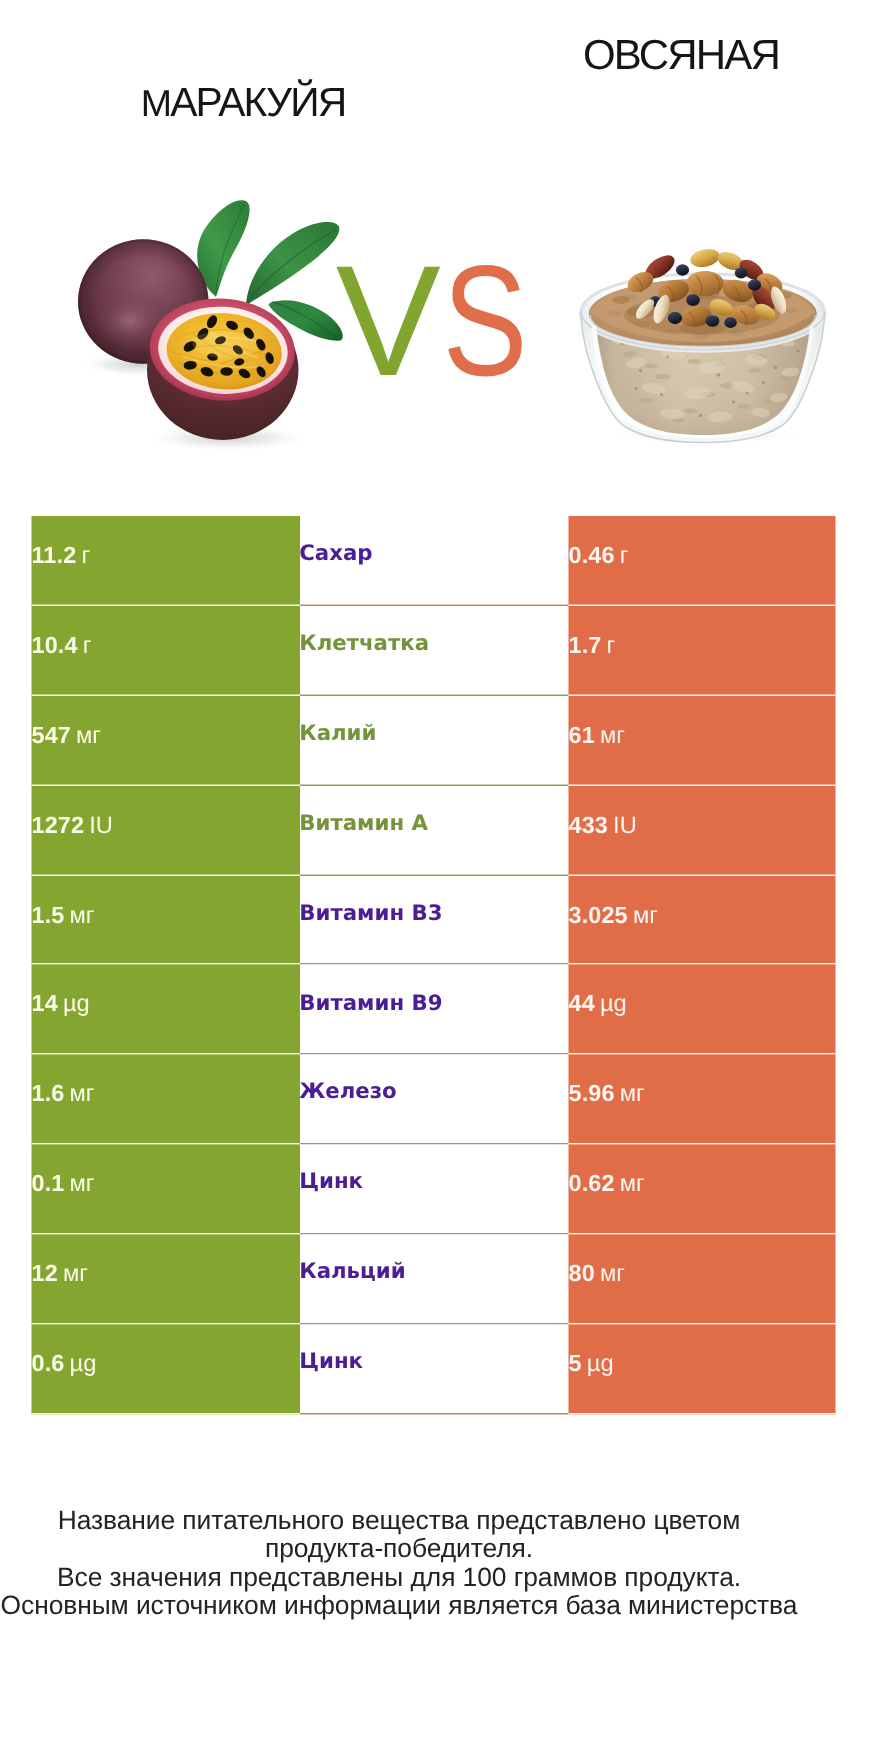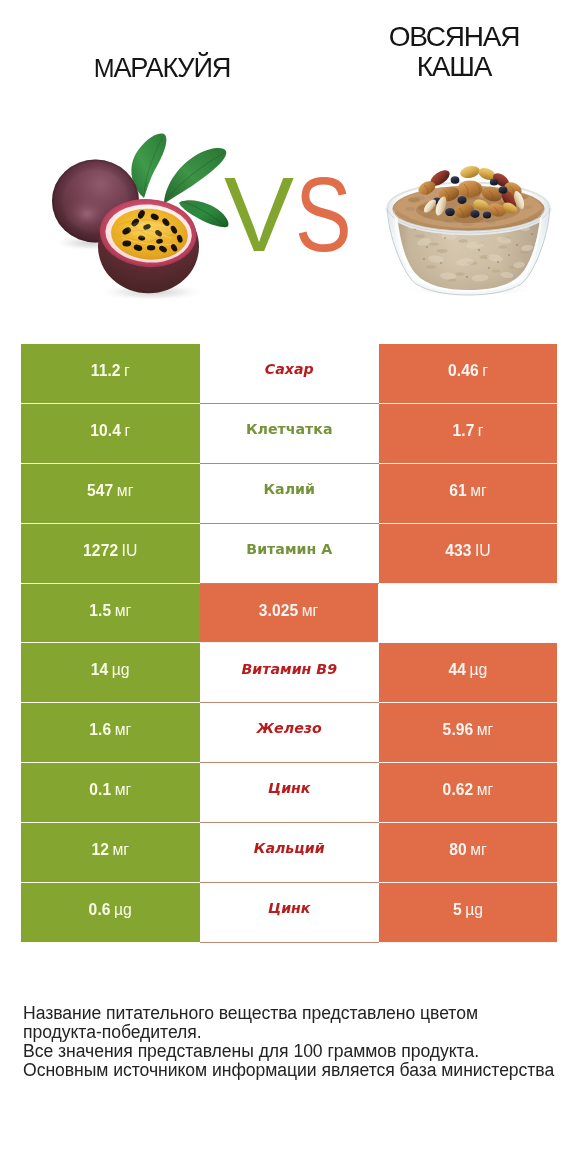--- a/index.html
+++ b/index.html
@@ -36,51 +36,50 @@
         text-transform:uppercase; white-space:nowrap; }
   .vs span { position:absolute; display:block; }
   .vs .v { color:#81a52e; left:223.9px; top:62px; }
   .vs .s { color:#e06e4a; left:294.6px; top:62px;
            transform:scaleX(0.81); transform-origin:left top; }
 
   
   .table { position:absolute; left:21px; top:344px; width:536px; }
   .row { display:flex; height:59.9px; }
   .cell { box-sizing:border-box; display:flex; align-items:center;
-          justify-content:center; height:59.9px; }
+          height:59.9px; }
   .cell > span { position:relative; top:-2.5px; }
   .cleft  { width:178.5px; background:#84a52f; color:#fbfde9;
             border-bottom:1.6px solid #fbfde9; }
   .cmid   { width:179.5px; background:#ffffff; }
   .cright { width:178px; background:#e16c48; color:#fdf5f0;
             border-bottom:1.6px solid #fdf2ec; }
   .cmid.win-left  { border-bottom:1.2px solid #90a061; }
   .cmid.win-right { border-bottom:1.2px solid #bd8871; }
   .cmid.win-left  .lbl { color:#75933a; }
-  .cmid.win-right .lbl { color:#b91c1c;font-style:italic; }
+  .cmid.win-right .lbl { color:#4c1d95; }
 
   .val  { font-size:15.6px; font-weight:700; letter-spacing:0.1px; }
   .unit { font-size:15.8px; font-weight:400; margin-left:3.4px; }
   .cmid .lbl { font-family:"DejaVu Sans", sans-serif; font-size:14.2px; font-weight:700; letter-spacing:0px; top:-4.4px; }
 
   
-  .footer { position:absolute; left:0; top:1004px; width:532px; text-align:left;margin-left:23px; }
+  .footer { position:absolute; left:0; top:1004px; width:532px; text-align:center; }
   .fline { font-size:17.6px; line-height:19.05px; color:#232323; font-weight:400; letter-spacing:-0.05px; }
 
 </style>
 </head>
 <body>
 
 <div class="page">
 
   <div class="titles">
     <div class="title title-left"><span class="t-first">м</span><span class="t-rest">аракуйя</span></div>
     <div class="title title-right">
         <span class="t-line">Овсяная</span>
-        <span class="t-line">каша</span>
       </div>
   </div>
 
   <div class="hero">
     <div class="img img-left">
       <svg viewBox="40 120 200 190" xmlns="http://www.w3.org/2000/svg">
         <defs>
           <radialGradient id="pfWhole" cx="56%" cy="30%" r="88%">
             <stop offset="0%" stop-color="#8f5a6c"></stop>
             <stop offset="26%" stop-color="#7b4658"></stop>
@@ -493,20 +492,23 @@
         <div class="cell cright">
           <span class="val">433</span>
           <span class="unit">IU</span>
         </div>
       </div>
       <div class="row r4">
         <div class="cell cleft">
           <span class="val">1.5</span>
           <span class="unit">мг</span>
         </div>
+        <div class="cell cmid win-right">
+          <span class="lbl">Витамин B3</span>
+        </div>
         <div class="cell cright">
           <span class="val">3.025</span>
           <span class="unit">мг</span>
         </div>
       </div>
       <div class="row r5">
         <div class="cell cleft">
           <span class="val">14</span>
           <span class="unit">µg</span>
         </div>

